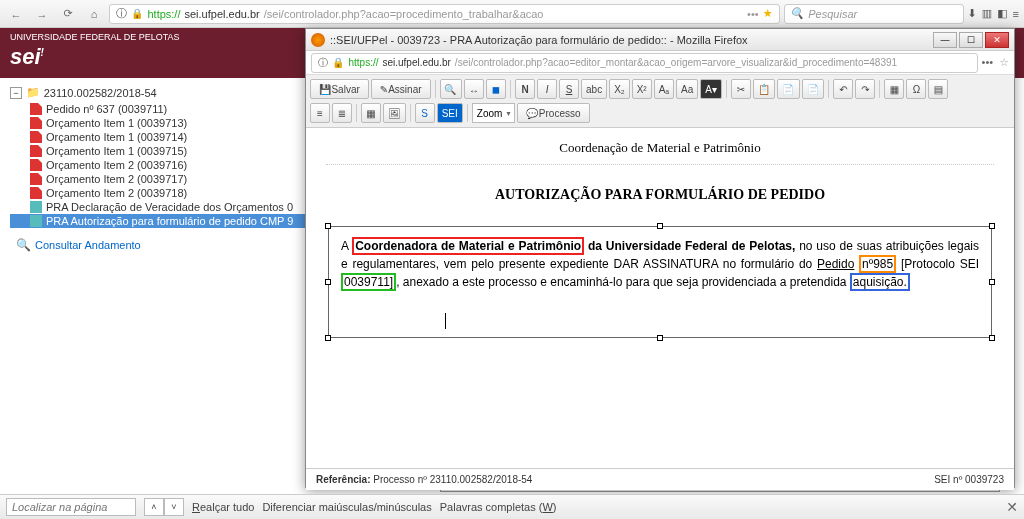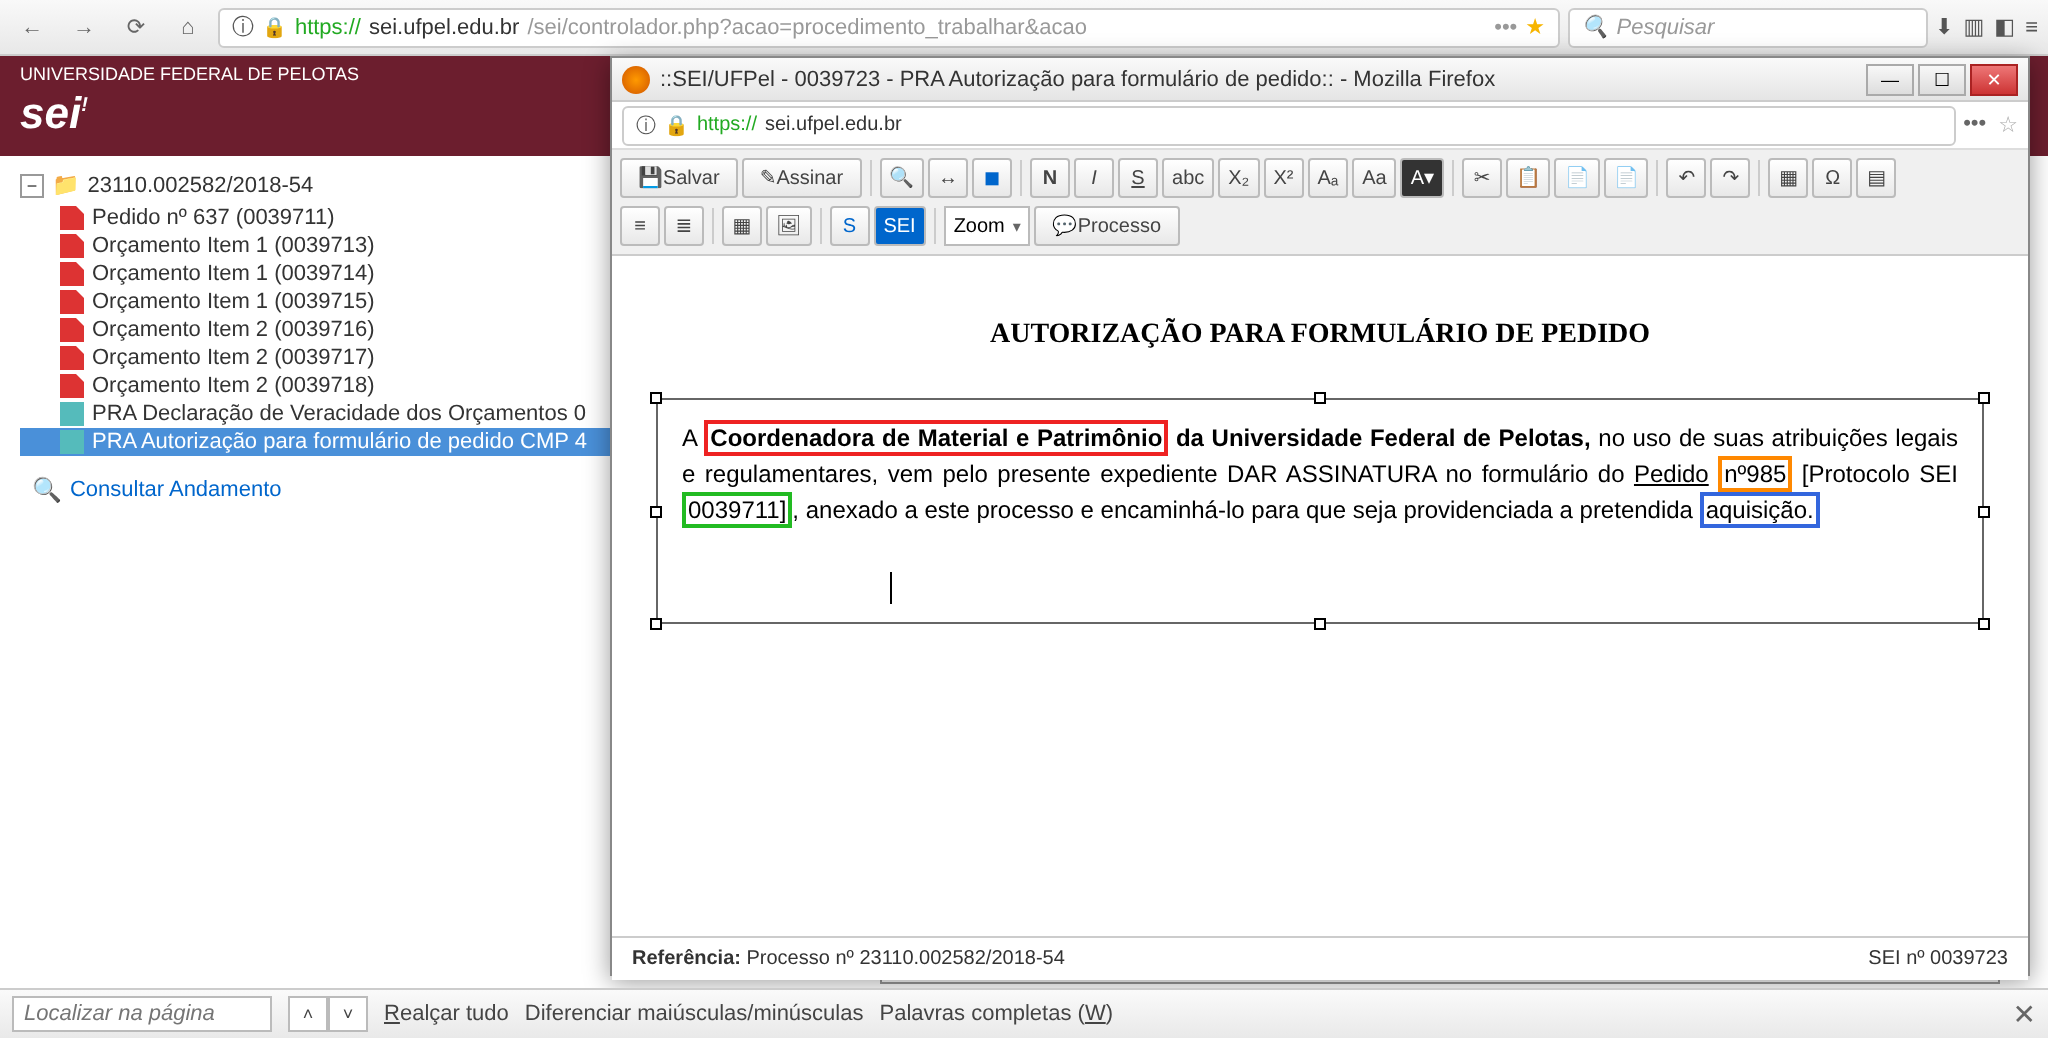--- a/index.html
+++ b/index.html
@@ -140,21 +140,21 @@
           <div class="tree-item">
             <span class="pdf-ico"></span>
             <span>Orçamento Item 2 (0039718)</span>
           </div>
           <div class="tree-item">
             <span class="doc-ico"></span>
             <span>PRA Declaração de Veracidade dos Orçamentos 0</span>
           </div>
           <div class="tree-item selected">
             <span class="doc-ico"></span>
-            <span>PRA Autorização para formulário de pedido CMP 4</span>
+            <span>PRA Autorização para formulário de pedido CMP 9</span>
           </div>
         </div>
       <div class="consult-link">
         <span class="mag-ico">🔍</span>
         <span>Consultar Andamento</span>
       </div>
     </div>
   </div>
 
   <div class="snippet-behind">e encaminhá-lo para que seja providenciada a pretendida aquisição/contratação</div>
@@ -168,20 +168,21 @@
         <div class="win-btn">☐</div>
         <div class="win-btn close">✕</div>
       </div>
     </div>
     <div class="popup-url">
       <div class="url-bar">
         <span>ⓘ</span>
           <span class="lock-ico">🔒</span>
         <span class="url-green">https://</span>
           <span style="color:#333">sei.ufpel.edu.br</span>
+          <span class="faded">/sei/controlador.php?acao=editor_montar&amp;acao_origem=arvore_visualizar&amp;id_procedimento=48391</span>
       </div>
       <div class="popup-url-icons">
         <span>•••</span>
         <span style="color:#aaa">☆</span>
       </div>
     </div>
 
     <div class="editor-toolbar">
       <div class="tb-row">
         <span class="tb-btn wide">💾 <span>Salvar</span></span>
@@ -230,20 +231,21 @@
         <span class="tb-btn" style="background:#06c;color:#fff">SEI</span>
         <span class="tb-sep"></span>
         <span class="tb-select">
             <span>Zoom</span>
           </span>
         <span class="tb-btn wide">💬 <span>Processo</span></span>
       </div>
     </div>
 
     <div class="editor-body">
+      <div class="doc-header-text">Coordenação de Material e Patrimônio</div>
       <div class="doc-title">AUTORIZAÇÃO PARA FORMULÁRIO DE PEDIDO</div>
 
       <div class="edit-frame">
         <div class="handle h-tl"></div><div class="handle h-tm"></div><div class="handle h-tr"></div>
         <div class="handle h-ml"></div><div class="handle h-mr"></div>
         <div class="handle h-bl"></div><div class="handle h-bm"></div><div class="handle h-br"></div>
         <div class="doc-para">
           <span>A </span><b><span class="hl-red">Coordenadora de Material e Patrimônio</span></b><b><span></span></b><span id="para-rest"><b> da Universidade Federal de Pelotas,</b> no uso de suas atribuições legais e regulamentares, vem pelo presente expediente DAR ASSINATURA no formulário do <u>Pedido</u> <span class="hl-orange">nº985</span> [Protocolo SEI <span class="hl-green">0039711]</span>, anexado a este processo e encaminhá-lo para que seja providenciada a pretendida <span class="hl-blue">aquisição.</span></span>
         </div>
         <div class="cursor-line"></div>

